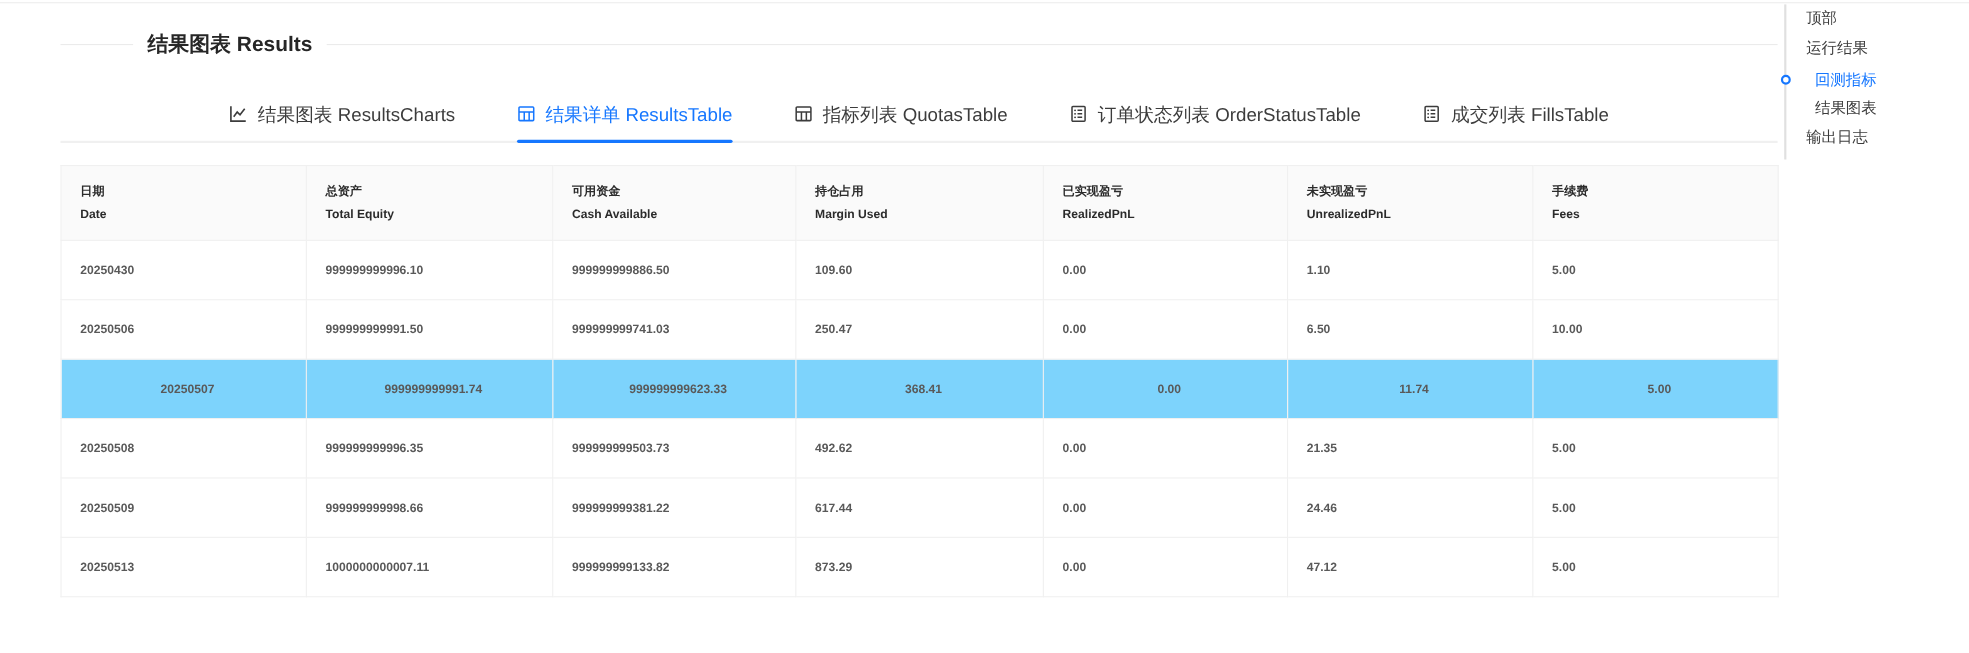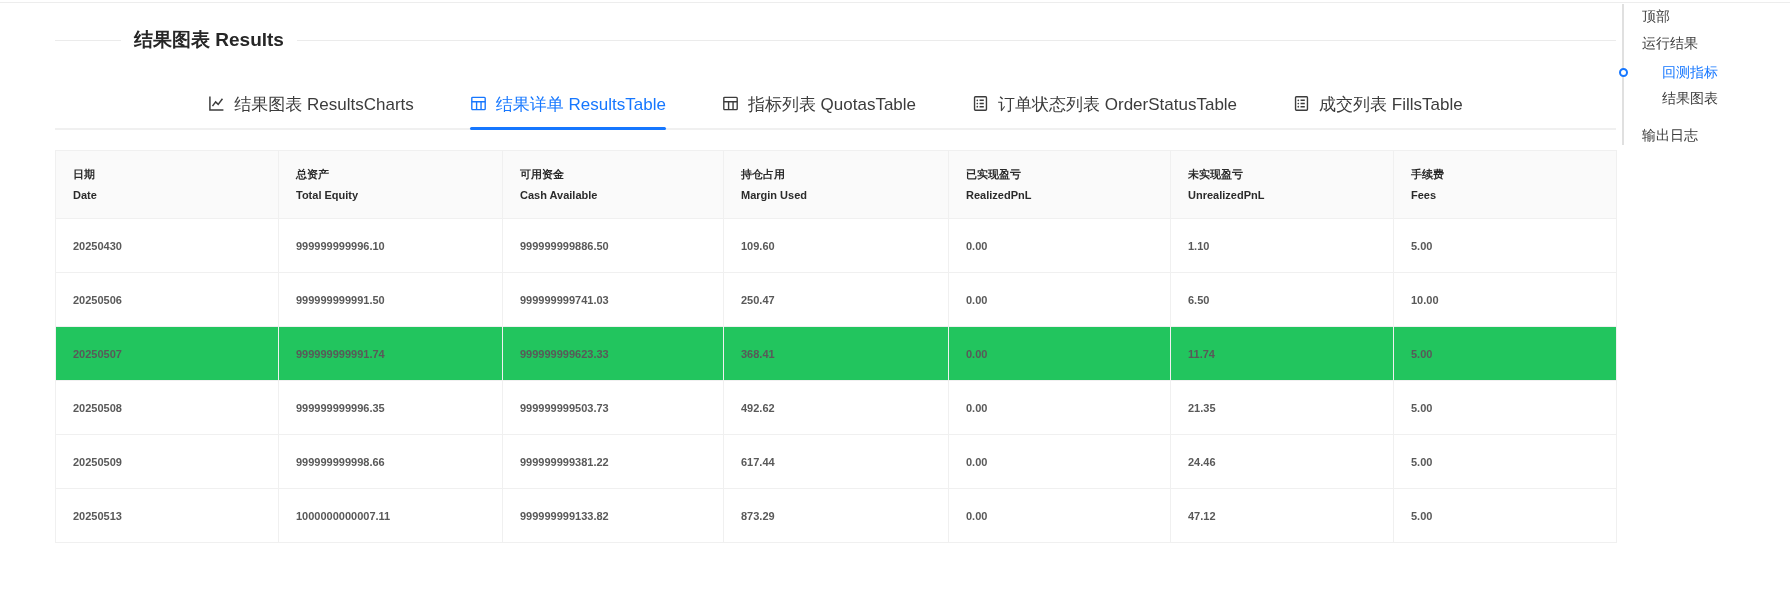--- a/index.html
+++ b/index.html
@@ -25,30 +25,30 @@
   .tab.active::after { content: ""; position: absolute; left: 0; right: 0; bottom: -2px; height: 3px; background: #1677ff; border-radius: 2px; }
 
   
   .results-table { position: absolute; top: 150px; left: 55px; width: 1561px;
     border-collapse: collapse; table-layout: fixed; }
   .results-table th, .results-table td { border: 1px solid #f0f0f0; text-align: left;
     padding: 0 10px 0 17px; font-size: 11px; vertical-align: middle; }
   .results-table th { background: #fafafa; height: 68px; font-weight: 600; color: #2b2b2b; }
   .results-table th .zh, .results-table th .en { display: block; line-height: 21px; }
   .results-table td { height: 54px; color: #595959; font-weight: 700; background: #fff; }
-  .results-table tr.highlighted td { background: #22c55e; }
+  .results-table tr.highlighted td { background: #7dd3fc; text-align: center; }
 
   
   .anchor-rail { position: absolute; left: 1622px; top: 4px; width: 2px; height: 141px; background: #e0e0e0; }
   .anchor-dot { position: absolute; left: 1618.5px; top: 67.5px; width: 9px; height: 9px;
     border: 2px solid #1677ff; border-radius: 50%; background: #fff; }
   .anchor-nav { position: absolute; left: 1642px; top: 0; width: 146px; }
   .anchor-item { font-size: 14px; line-height: 20px; color: #3c3c3c; cursor: pointer;
     position: absolute; white-space: nowrap; }
-  .anchor-item.indent { margin-left: 20px; }
+  .anchor-item.indent { margin-left: 8px; }
   .anchor-item.active { color: #1677ff; }
 </style>
 </head>
 <body>
 
 <div class="top-rule"></div>
 
 <div class="section-divider">
   <span class="line-short"></span>
   <span class="sec-title">结果图表 Results</span>
@@ -186,14 +186,14 @@
     </tbody>
 </table>
 
 <div class="anchor-rail"></div>
 <div class="anchor-dot"></div>
 <div class="anchor-nav">
     <div class="anchor-item" style="top: 6px;">顶部</div>
     <div class="anchor-item" style="top: 33px;">运行结果</div>
     <div class="anchor-item indent active" style="top: 62px;">回测指标</div>
     <div class="anchor-item indent" style="top: 88px;">结果图表</div>
-    <div class="anchor-item" style="top: 125px;">输出日志</div>
+    <div class="anchor-item" style="top: 114px;">输出日志</div>
   </div>
 
 </body></html>

